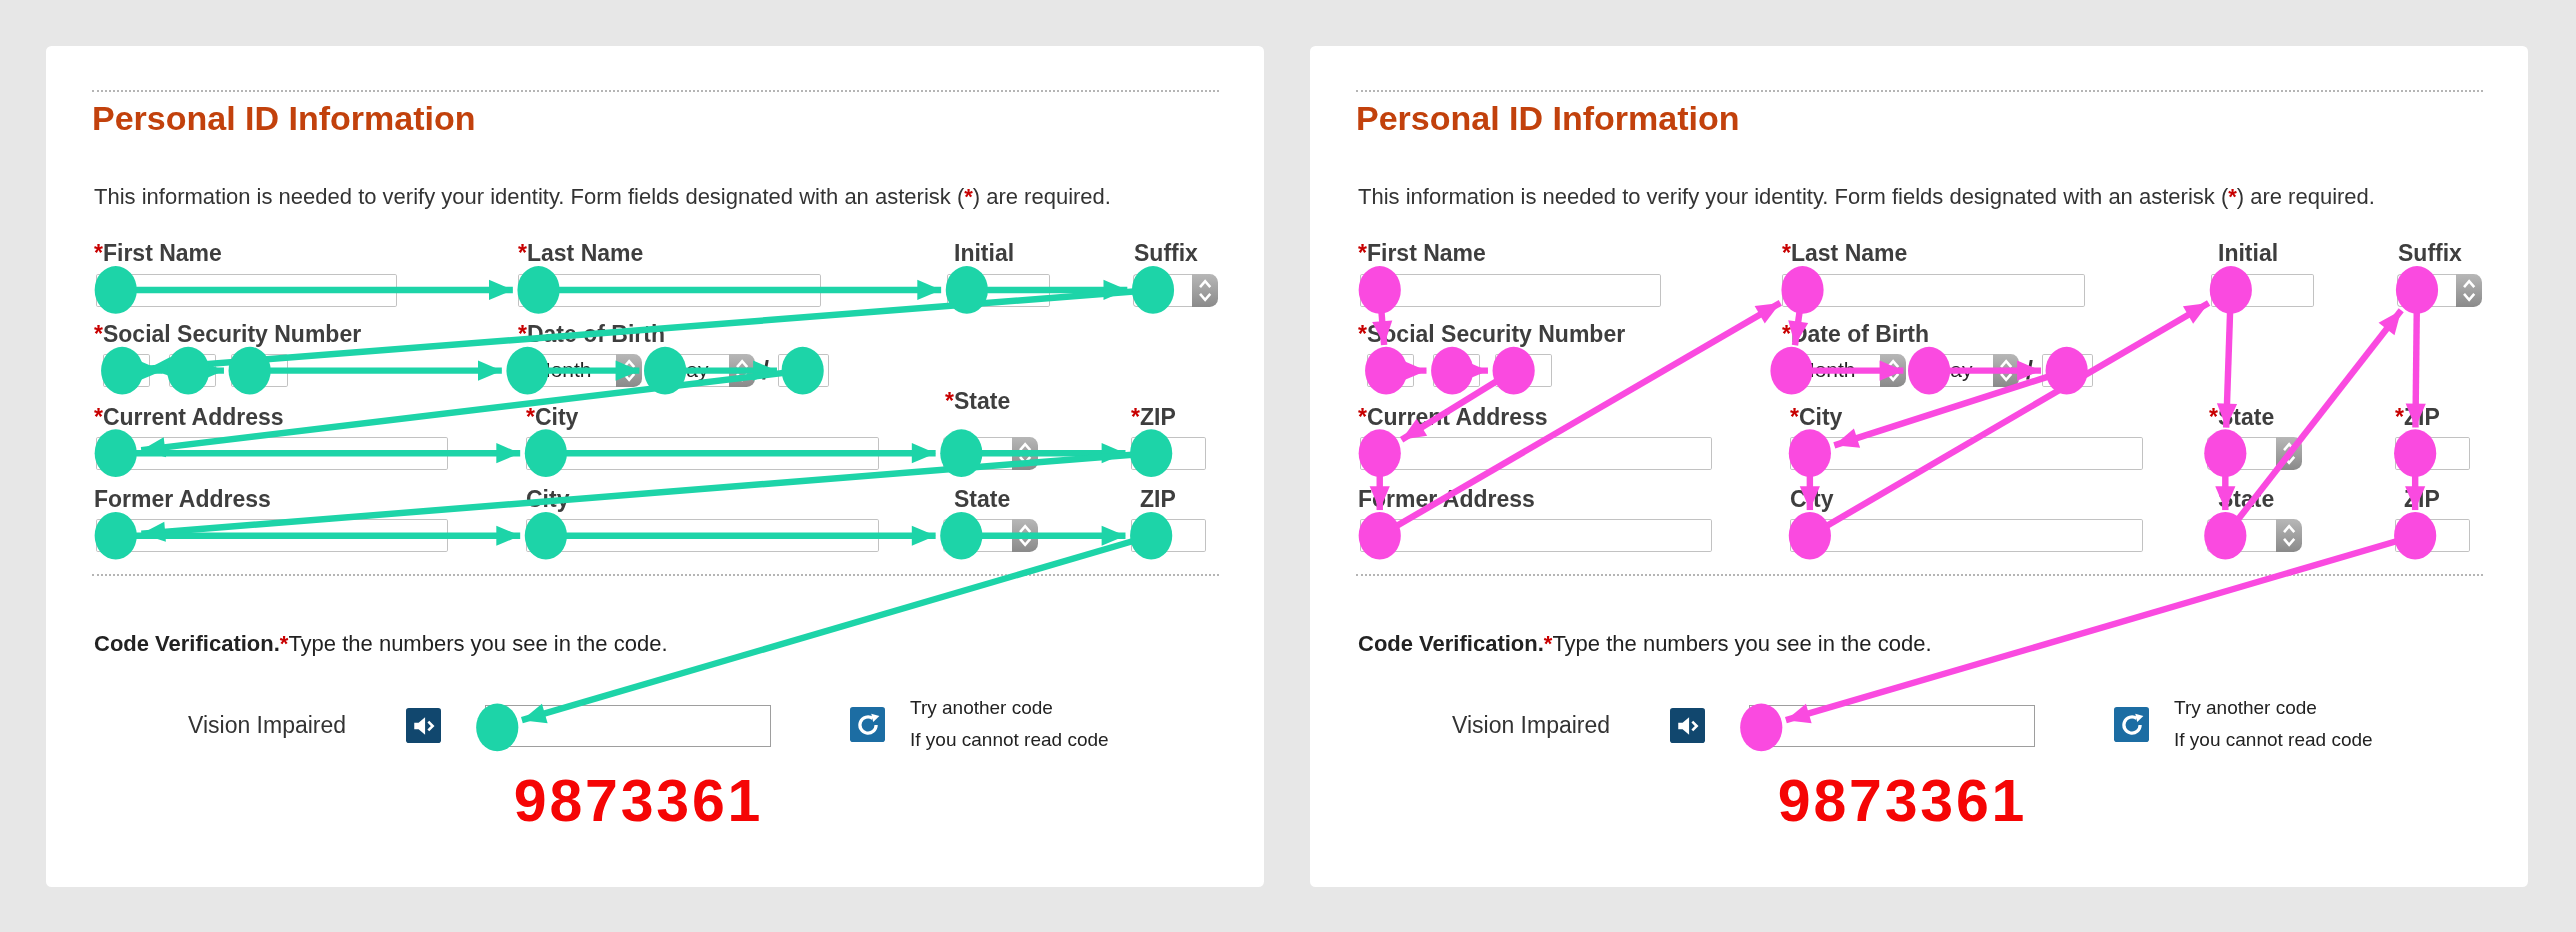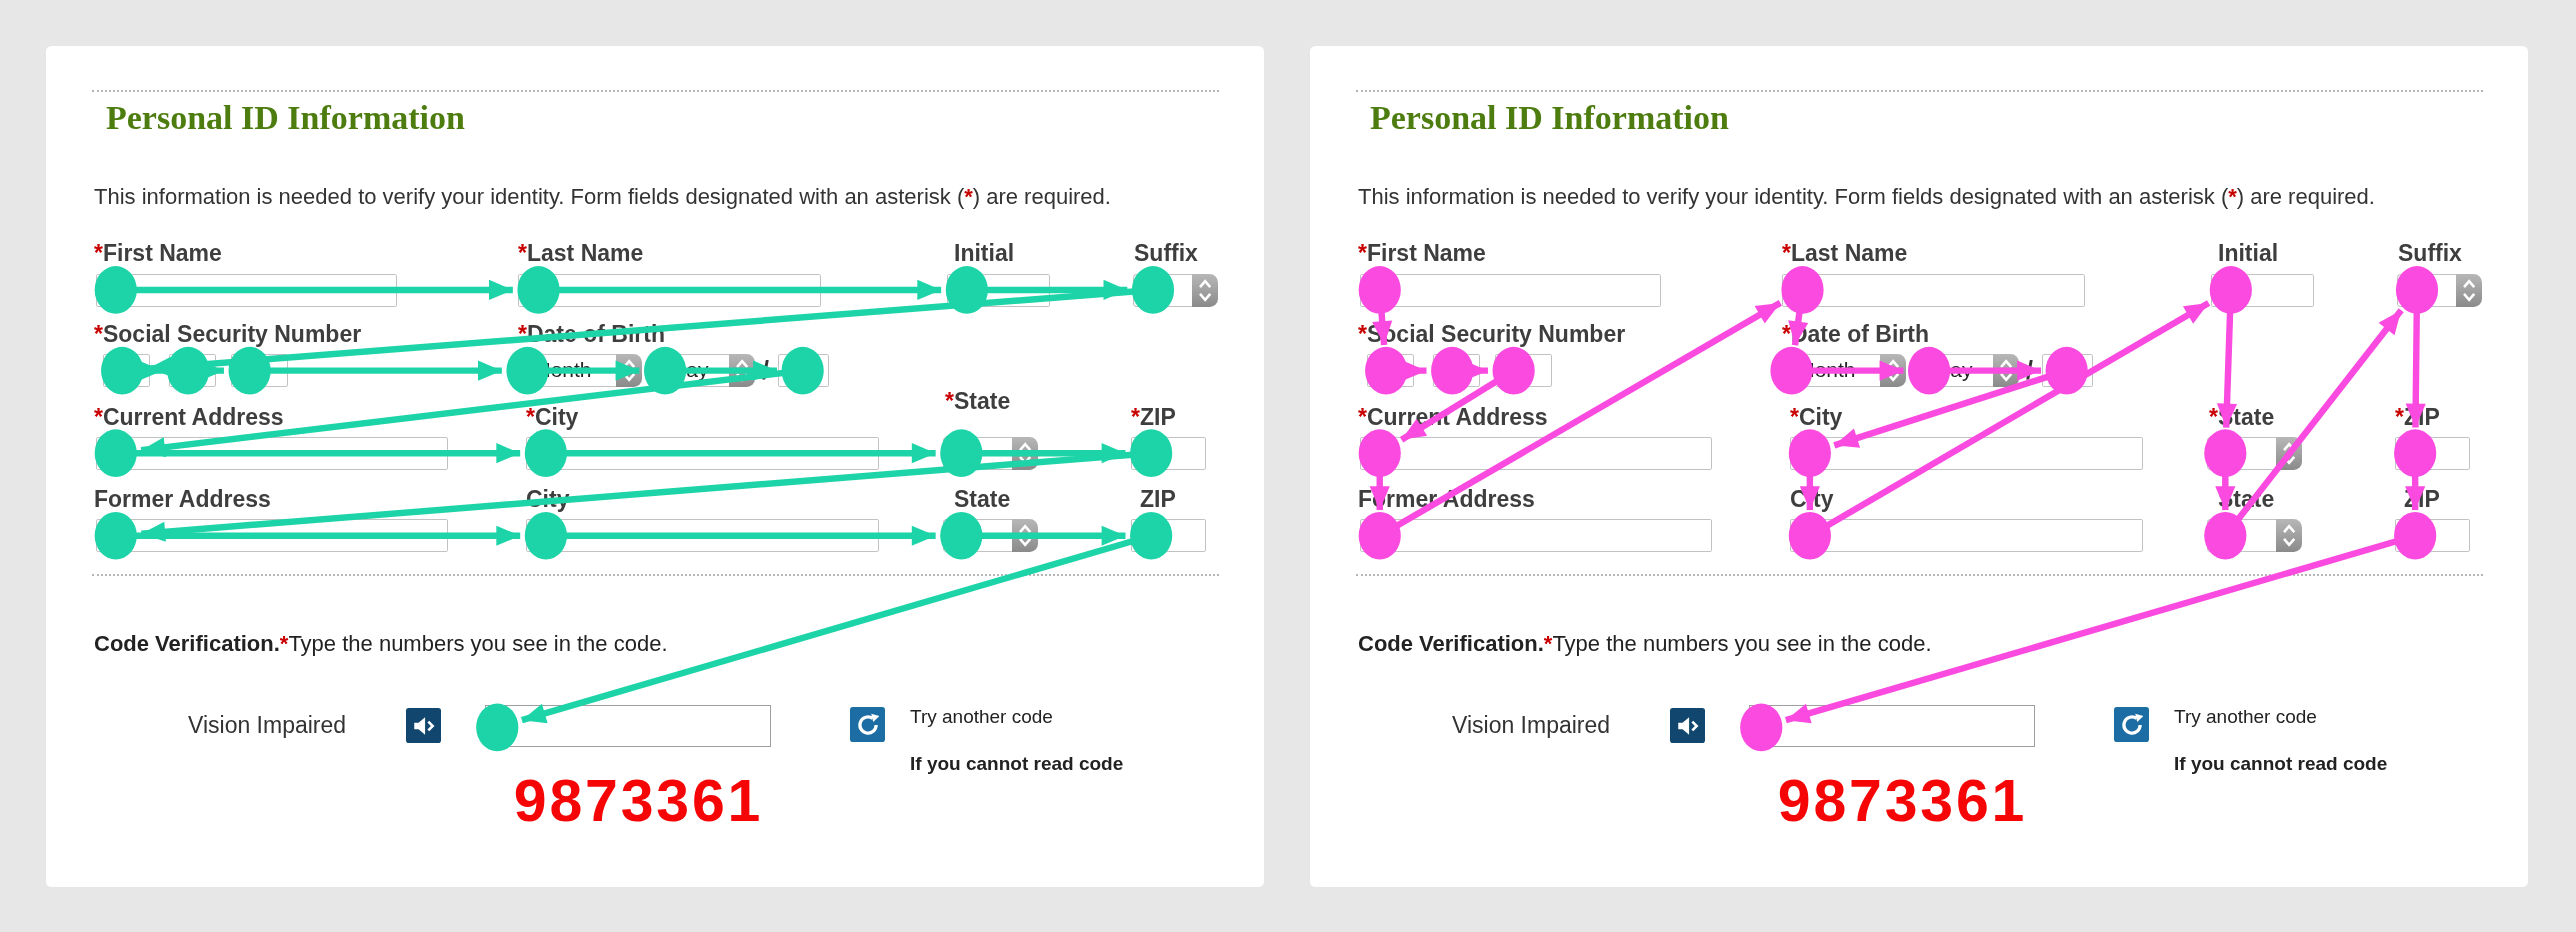--- a/index.html
+++ b/index.html
@@ -10,22 +10,22 @@
   .panel{
     position:absolute;top:46px;width:1218px;height:841px;background:#ffffff;
     border-radius:5.5px;
   }
   .panel-left{left:46px;}
   .panel-right{left:1310px;}
   .sep{position:absolute;left:46px;width:1127px;height:0;border-top:2.8px dotted #b5b5b5;}
   .sep1{top:44px;}
   .sep2{top:528px;}
   .title{
-    position:absolute;left:60px;top:53px;margin:0;
-    font-size:34px;font-weight:bold;color:#4d7c0f;white-space:nowrap;font-family:Liberation Serif, serif;
+    position:absolute;left:46px;top:53px;margin:0;
+    font-size:34px;font-weight:bold;color:#c2410c;white-space:nowrap;
   }
   .intro{position:absolute;left:48px;top:138px;margin:0;font-size:22px;color:#333;white-space:nowrap;}
   .req{color:#c80000;font-weight:bold;}
   .lbl{position:absolute;font-size:23px;font-weight:bold;color:#3e3e3e;white-space:nowrap;}
   .txt{
     position:absolute;height:33px;border:1.8px solid #c2c2c2;background:#fff;
     box-sizing:border-box;border-radius:1.8px;padding:0 7.3px;font-size:20px;color:#222;outline:none;
   }
   .sel{position:absolute;height:33px;display:flex;box-sizing:border-box;}
   .sel .win{
@@ -42,22 +42,22 @@
   .cv-bold{font-weight:bold;}
   .vision{position:absolute;left:142px;top:666px;font-size:23px;color:#333;white-space:nowrap;}
   .icon-btn{
     position:absolute;width:35px;height:35px;border:none;padding:3.7px;border-radius:2.8px;
     display:flex;align-items:center;justify-content:center;cursor:pointer;box-sizing:border-box;
   }
   .audio-btn{left:360px;top:662px;background:#11476e;}
   .refresh-btn{left:804px;top:661px;background:#1c6da3;}
   .cap-input{left:439px;top:659px;width:286px;height:42px;border:1.8px solid #9e9e9e;border-radius:0;}
   .hint{position:absolute;left:864px;font-size:19px;color:#222;white-space:nowrap;}
-  .hint1{top:651px;margin-top:9px;}
-  .hint2{top:707px;font-weight:bold;}
+  .hint1{top:651px;}
+  .hint2{top:683px;}
   .code-num{
     position:absolute;left:440px;top:721px;width:305px;text-align:center;
     font-size:59px;font-weight:bold;color:#f50505;letter-spacing:2.8px;
   }
   .overlay{position:absolute;left:0;top:0;pointer-events:none;z-index:5;}
 </style>
 </head>
 <body>
 
 <div class="panel panel-left">

